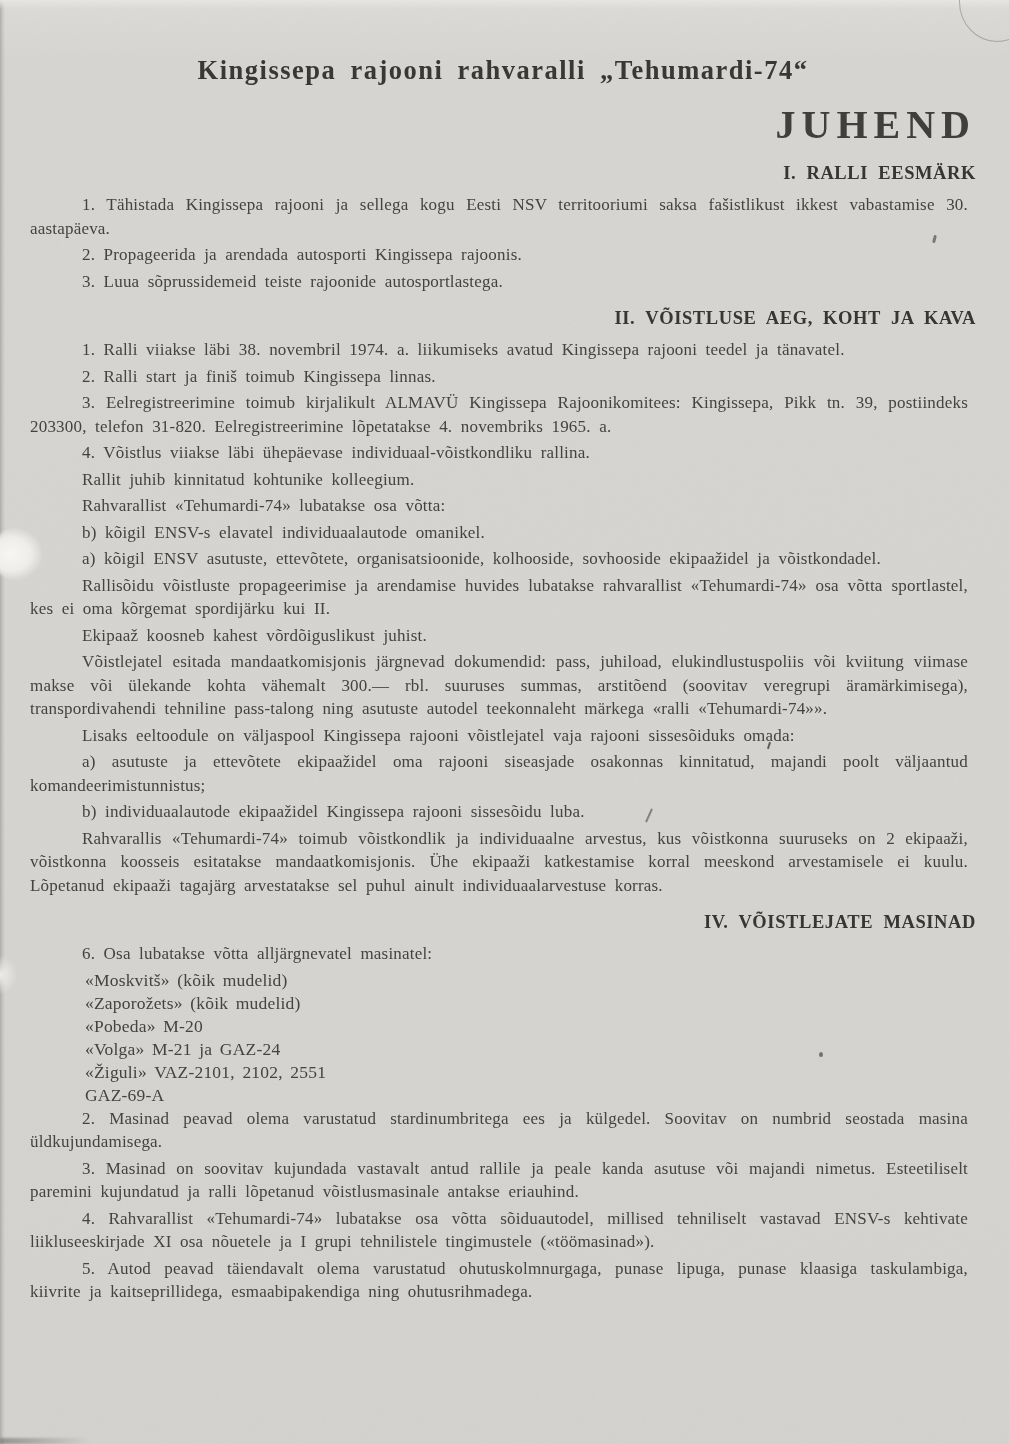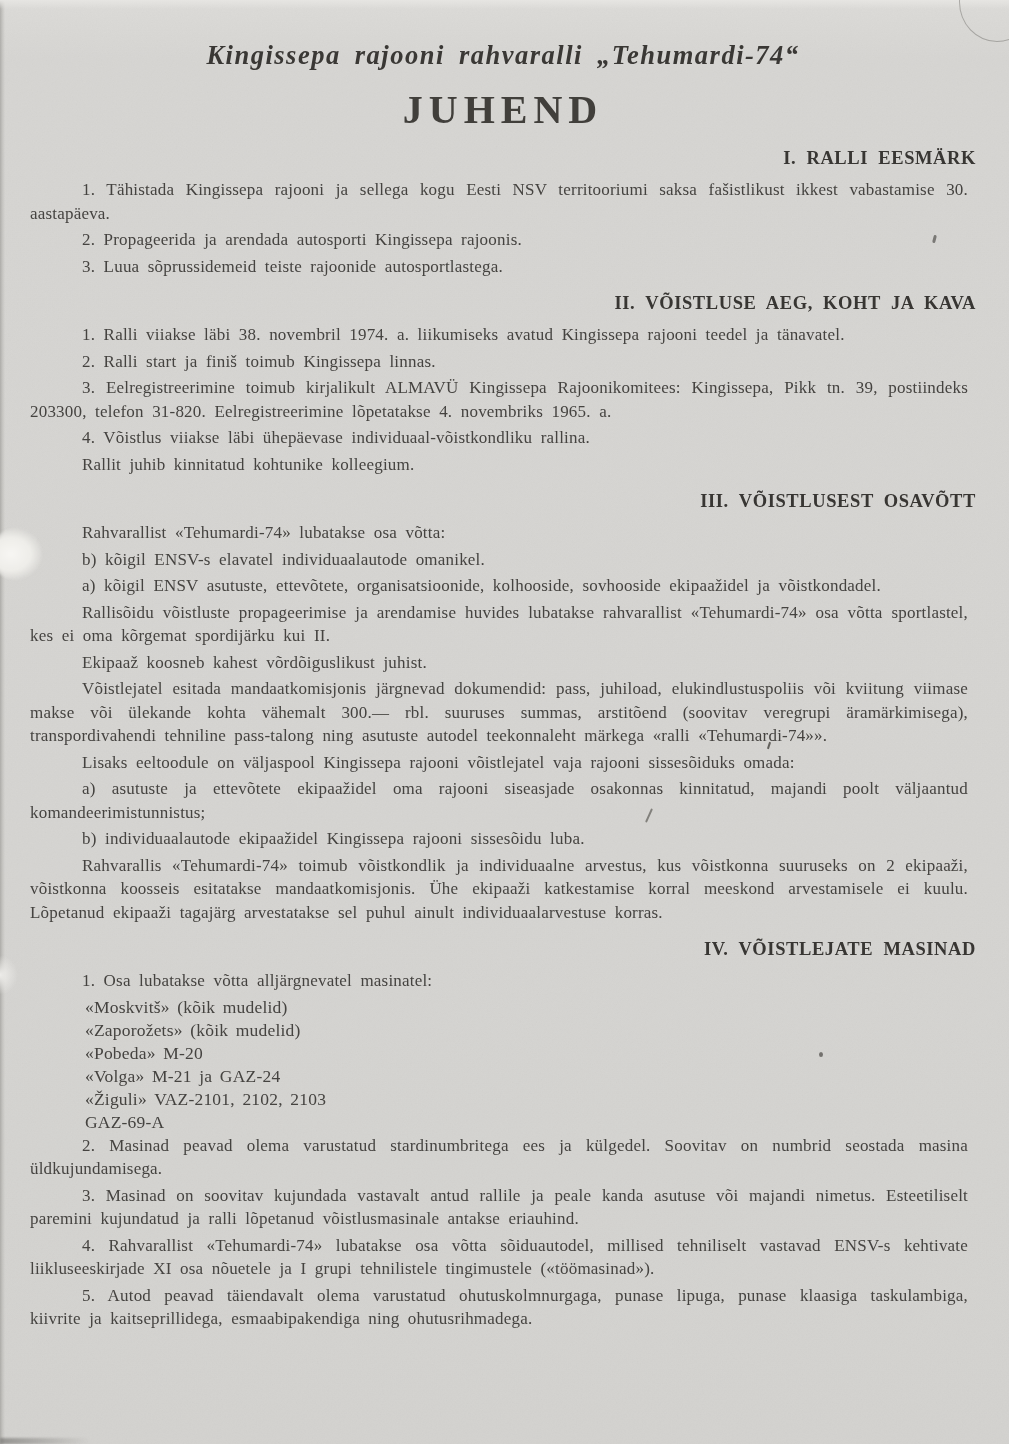--- a/index.html
+++ b/index.html
@@ -104,32 +104,31 @@
     transform: rotate(14deg);
     opacity: 0.75;
   }
 
   .content {
     position: relative;
     padding: 40px 33px 0 30px;
     z-index: 2;
   }
   .doc-title {
-    margin: 0;
+    margin: 15px;
     text-align: center;
     font-size: 26.5px;
     font-weight: bold;
     letter-spacing: 1.5px;
     word-spacing: 6px;
     color: #3a3835;
-    font-style: italic;
   }
   .doc-type {
     margin: 15px 0 8px 0;
-    text-align: center;
+    text-align: right;
     font-size: 40px;
     font-weight: bold;
     letter-spacing: 6px;
     color: #413f3b;
   }
   .section-heading {
     margin: 15px 0 9px 0;
     text-align: right;
     font-size: 18.5px;
     font-weight: bold;
@@ -198,42 +197,41 @@
     <section>
       <h3 class="section-heading">II. VÕISTLUSE AEG, KOHT JA KAVA</h3>
       <p class="para">1. Ralli viiakse läbi 38. novembril 1974. a. liikumiseks avatud Kingissepa rajooni teedel ja tänavatel.</p>
       <p class="para">2. Ralli start ja finiš toimub Kingissepa linnas.</p>
       <p class="para">3. Eelregistreerimine toimub kirjalikult ALMAVÜ Kingissepa Rajoonikomitees: Kingissepa, Pikk tn. 39, postiindeks 203300, telefon 31-820. Eelregistreerimine lõpetatakse 4. novembriks 1965. a.</p>
       <p class="para">4. Võistlus viiakse läbi ühepäevase individuaal-võistkondliku rallina.</p>
       <p class="para">Rallit juhib kinnitatud kohtunike kolleegium.</p>
     </section>
 
     <section>
-      <h3 class="section-heading">III. VÕISTLUSEST OSAVÕTT</h3>
       <p class="para">Rahvarallist «Tehumardi-74» lubatakse osa võtta:</p>
       <p class="para">b) kõigil ENSV-s elavatel individuaalautode omanikel.</p>
       <p class="para">a) kõigil ENSV asutuste, ettevõtete, organisatsioonide, kolhooside, sovhooside ekipaažidel ja võistkondadel.</p>
       <p class="para">Rallisõidu võistluste propageerimise ja arendamise huvides lubatakse rahvarallist «Tehumardi-74» osa võtta sportlastel, kes ei oma kõrgemat spordijärku kui II.</p>
       <p class="para">Ekipaaž koosneb kahest võrdõiguslikust juhist.</p>
       <p class="para">Võistlejatel esitada mandaatkomisjonis järgnevad dokumendid: pass, juhiload, elukindlustuspoliis või kviitung viimase makse või ülekande kohta vähemalt 300.— rbl. suuruses summas, arstitõend (soovitav veregrupi äramärkimisega), transpordivahendi tehniline pass-talong ning asutuste autodel teekonnaleht märkega «ralli «Tehumardi-74»».</p>
       <p class="para">Lisaks eeltoodule on väljaspool Kingissepa rajooni võistlejatel vaja rajooni sissesõiduks omada:</p>
       <p class="para">a) asutuste ja ettevõtete ekipaažidel oma rajooni siseasjade osakonnas kinnitatud, majandi poolt väljaantud komandeerimistunnistus;</p>
       <p class="para">b) individuaalautode ekipaažidel Kingissepa rajooni sissesõidu luba.</p>
       <p class="para">Rahvarallis «Tehumardi-74» toimub võistkondlik ja individuaalne arvestus, kus võistkonna suuruseks on 2 ekipaaži, võistkonna koosseis esitatakse mandaatkomisjonis. Ühe ekipaaži katkestamise korral meeskond arvestamisele ei kuulu. Lõpetanud ekipaaži tagajärg arvestatakse sel puhul ainult individuaalarvestuse korras.</p>
     </section>
 
     <section>
       <h3 class="section-heading">IV. VÕISTLEJATE MASINAD</h3>
-      <p class="para">1. Osa lubatakse võtta alljärgnevatel masinatel:</p>
+      <p class="para">6. Osa lubatakse võtta alljärgnevatel masinatel:</p>
       <div class="machine-list">
         <div class="machine-line">«Moskvitš» (kõik mudelid)</div>
         <div class="machine-line">«Zaporožets» (kõik mudelid)</div>
         <div class="machine-line">«Pobeda» M-20</div>
         <div class="machine-line">«Volga» M-21 ja GAZ-24</div>
-        <div class="machine-line">«Žiguli» VAZ-2101, 2102, 2103</div>
+        <div class="machine-line">«Žiguli» VAZ-2101, 2102, 2551</div>
         <div class="machine-line">GAZ-69-A</div>
       </div>
       <p class="para">2. Masinad peavad olema varustatud stardinumbritega ees ja külgedel. Soovitav on numbrid seostada masina üldkujundamisega.</p>
       <p class="para">3. Masinad on soovitav kujundada vastavalt antud rallile ja peale kanda asutuse või majandi nimetus. Esteetiliselt paremini kujundatud ja ralli lõpetanud võistlusmasinale antakse eriauhind.</p>
       <p class="para">4. Rahvarallist «Tehumardi-74» lubatakse osa võtta sõiduautodel, millised tehniliselt vastavad ENSV-s kehtivate liikluseeskirjade XI osa nõuetele ja I grupi tehnilistele tingimustele («töömasinad»).</p>
       <p class="para">5. Autod peavad täiendavalt olema varustatud ohutuskolmnurgaga, punase lipuga, punase klaasiga taskulambiga, kiivrite ja kaitseprillidega, esmaabipakendiga ning ohutusrihmadega.</p>
     </section>
 
   </div>
 </div>

